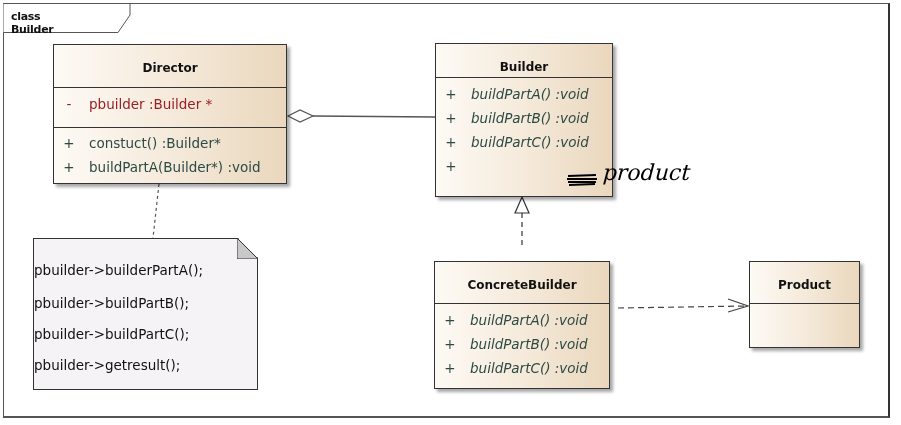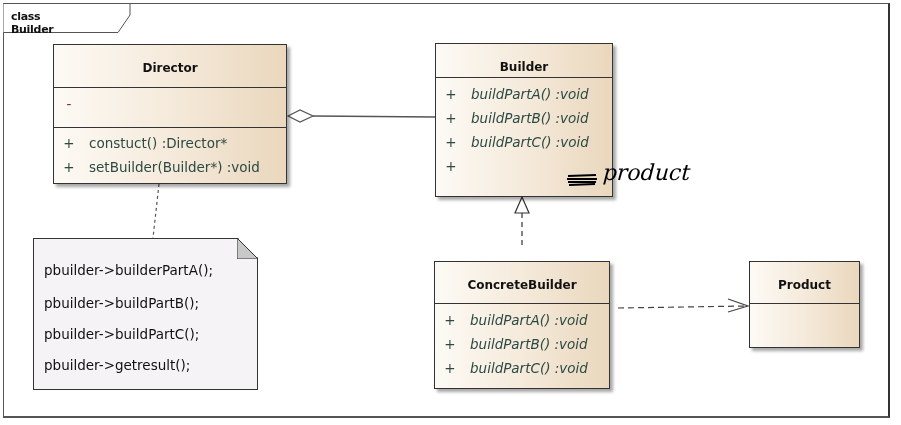--- a/index.html
+++ b/index.html
@@ -20,21 +20,21 @@
   .uml-class .compartment + .compartment { border-top: 1px solid #333; }
   .row { position: relative; font-size: 13.5px; line-height: 24px; height: 24px; white-space: nowrap; color: #2c4a44; }
   .row .vis { position: absolute; left: 8px; width: 14px; text-align: center; }
   .row .txt { position: absolute; left: 35px; }
   .row.abstract .txt { font-style: italic; }
   .row.attr { color: #9c1f24; }
   .note { position: absolute; left: 33px; top: 238px; width: 225px; height: 152px;
           background: #f5f3f5; border: 1px solid #333; box-shadow: 3px 3px 3px rgba(0,0,0,0.35); box-sizing: border-box;
           clip-path: polygon(0 0, 205px 0, 225px 20px, 100% 100%, 0 100%); }
   .note-fold { position: absolute; left: 237px; top: 238px; width: 21px; height: 21px; }
-  .note-line { position: absolute; left: 44px; font-size: 13.5px; color: #111; white-space: nowrap; }
+  .note-line { position: absolute; left: 34px; font-size: 13.5px; color: #111; white-space: nowrap; }
   svg.connectors { position: absolute; left: 0; top: 0; }
   .handwriting { position: absolute; left: 603px; top: 160px; font-family: "DejaVu Serif", serif; font-size: 22px;
                  color: #000; font-style: italic; letter-spacing: 0px; transform: skewX(-4deg); }
 </style>
 </head>
 <body>
 
 <div class="frame"></div>
 <div class="frame-tab">
   <svg width="130" height="30">
@@ -55,30 +55,31 @@
 
   <line x1="618" y1="308" x2="748" y2="306" stroke="#444" stroke-width="1.2" stroke-dasharray="6,4"></line>
   <polyline points="728,299 748,306 728,312" fill="none" stroke="#444" stroke-width="1.2"></polyline>
 </svg>
 
 <div class="uml-class" style="left:53px; top:44px; width:234px; height:140px;">
   <div class="name" style="height:43px; line-height:46px;">Director</div>
   <div class="compartment" style="height:39px; padding-top:4px;">
     <div class="row attr">
       <span class="vis">-</span>
+      <span class="txt">pbuilder  :Builder *</span>
     </div>
   </div>
   <div class="compartment" style="padding-top:3px;">
     <div class="row">
       <span class="vis">+</span>
-      <span class="txt">constuct()  :Director*</span>
+      <span class="txt">constuct()  :Builder*</span>
     </div>
     <div class="row">
       <span class="vis">+</span>
-      <span class="txt">setBuilder(Builder*)  :void</span>
+      <span class="txt">buildPartA(Builder*)  :void</span>
     </div>
   </div>
 </div>
 
 <div class="uml-class" style="left:435px; top:43px; width:178px; height:154px;">
   <div class="name" style="height:34px; line-height:46px;">Builder</div>
   <div class="compartment" style="padding-top:4px;">
     <div class="row abstract">
       <span class="vis">+</span>
       <span class="txt">buildPartA()  :void</span>

